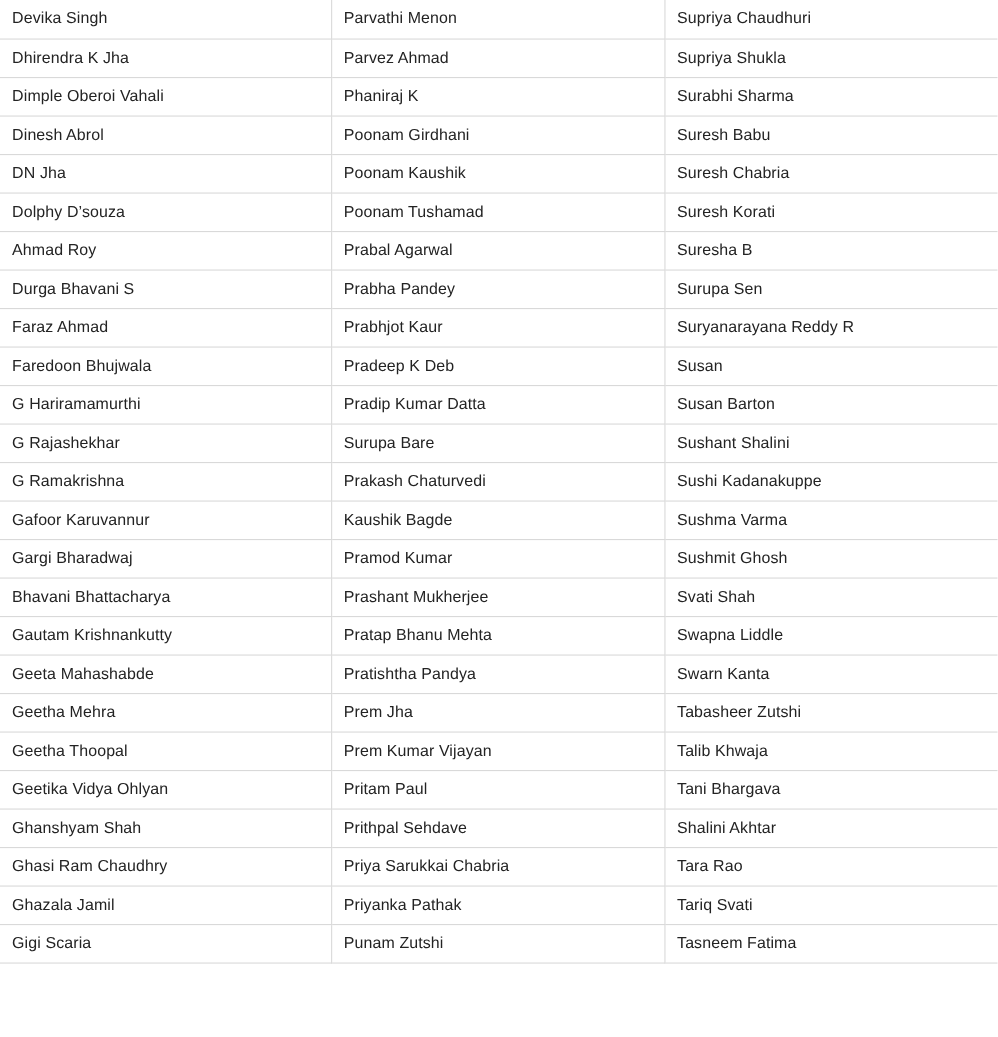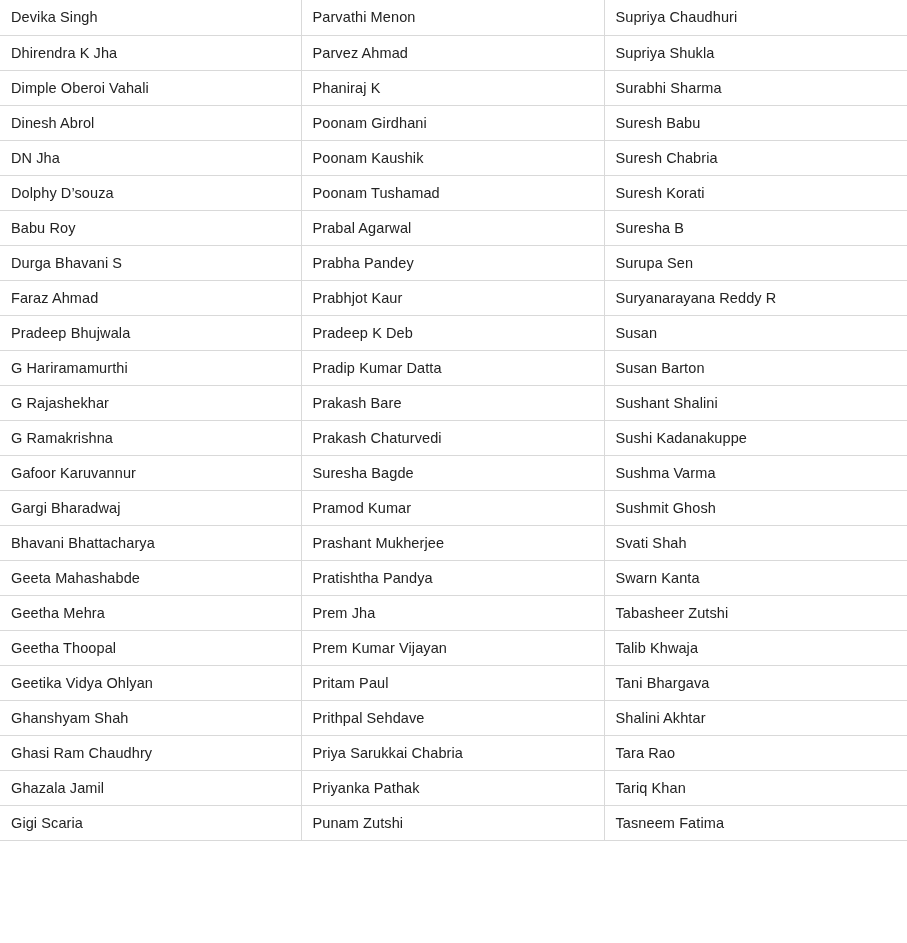--- a/index.html
+++ b/index.html
@@ -95,70 +95,75 @@
         <td>DN Jha</td>
         <td>Poonam Kaushik</td>
         <td class="last-col">Suresh Chabria</td>
       </tr>
       <tr>
         <td>Dolphy D’souza</td>
         <td>Poonam Tushamad</td>
         <td class="last-col">Suresh Korati</td>
       </tr>
       <tr>
-        <td>Babu Roy</td>
+        <td>Ahmad Roy</td>
         <td>Prabal Agarwal</td>
         <td class="last-col">Suresha B</td>
       </tr>
       <tr>
         <td>Durga Bhavani S</td>
         <td>Prabha Pandey</td>
         <td class="last-col">Surupa Sen</td>
       </tr>
       <tr>
         <td>Faraz Ahmad</td>
         <td>Prabhjot Kaur</td>
         <td class="last-col">Suryanarayana Reddy R</td>
       </tr>
       <tr>
-        <td>Pradeep Bhujwala</td>
+        <td>Faredoon Bhujwala</td>
         <td>Pradeep K Deb</td>
         <td class="last-col">Susan</td>
       </tr>
       <tr>
         <td>G Hariramamurthi</td>
         <td>Pradip Kumar Datta</td>
         <td class="last-col">Susan Barton</td>
       </tr>
       <tr>
         <td>G Rajashekhar</td>
-        <td>Prakash Bare</td>
+        <td>Surupa Bare</td>
         <td class="last-col">Sushant Shalini</td>
       </tr>
       <tr>
         <td>G Ramakrishna</td>
         <td>Prakash Chaturvedi</td>
         <td class="last-col">Sushi Kadanakuppe</td>
       </tr>
       <tr>
         <td>Gafoor Karuvannur</td>
-        <td>Suresha Bagde</td>
+        <td>Kaushik Bagde</td>
         <td class="last-col">Sushma Varma</td>
       </tr>
       <tr>
         <td>Gargi Bharadwaj</td>
         <td>Pramod Kumar</td>
         <td class="last-col">Sushmit Ghosh</td>
       </tr>
       <tr>
         <td>Bhavani Bhattacharya</td>
         <td>Prashant Mukherjee</td>
         <td class="last-col">Svati Shah</td>
       </tr>
       <tr>
+        <td>Gautam Krishnankutty</td>
+        <td>Pratap Bhanu Mehta</td>
+        <td class="last-col">Swapna Liddle</td>
+      </tr>
+      <tr>
         <td>Geeta Mahashabde</td>
         <td>Pratishtha Pandya</td>
         <td class="last-col">Swarn Kanta</td>
       </tr>
       <tr>
         <td>Geetha Mehra</td>
         <td>Prem Jha</td>
         <td class="last-col">Tabasheer Zutshi</td>
       </tr>
       <tr>
@@ -177,21 +182,21 @@
         <td class="last-col">Shalini Akhtar</td>
       </tr>
       <tr>
         <td>Ghasi Ram Chaudhry</td>
         <td>Priya Sarukkai Chabria</td>
         <td class="last-col">Tara Rao</td>
       </tr>
       <tr>
         <td>Ghazala Jamil</td>
         <td>Priyanka Pathak</td>
-        <td class="last-col">Tariq Khan</td>
+        <td class="last-col">Tariq Svati</td>
       </tr>
       <tr>
         <td>Gigi Scaria</td>
         <td>Punam Zutshi</td>
         <td class="last-col">Tasneem Fatima</td>
       </tr>
     </tbody>
 </table>
 
 </body></html>

